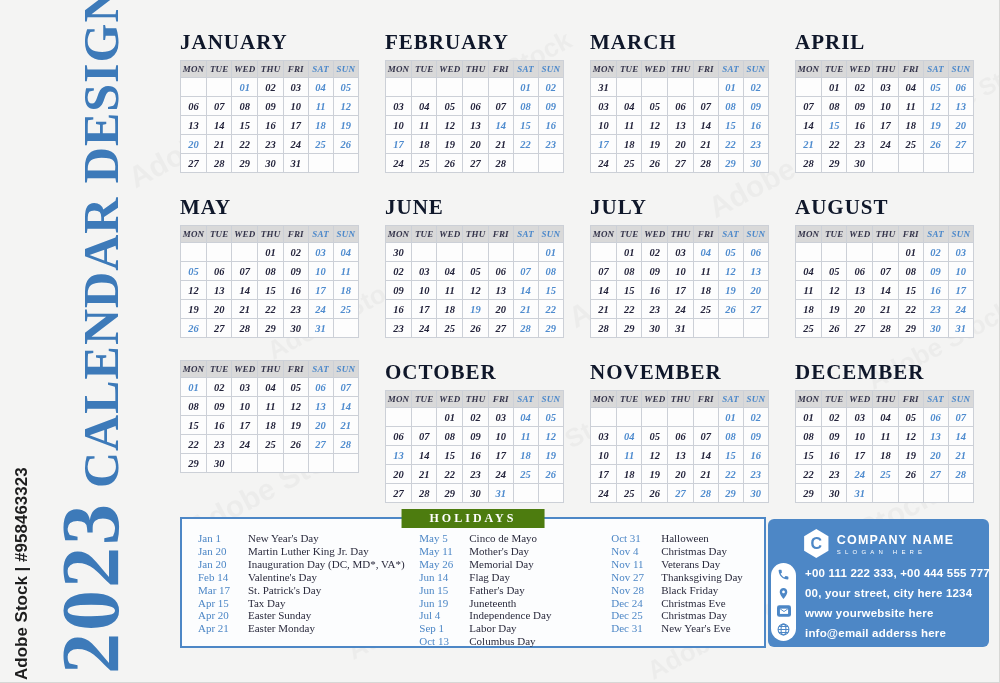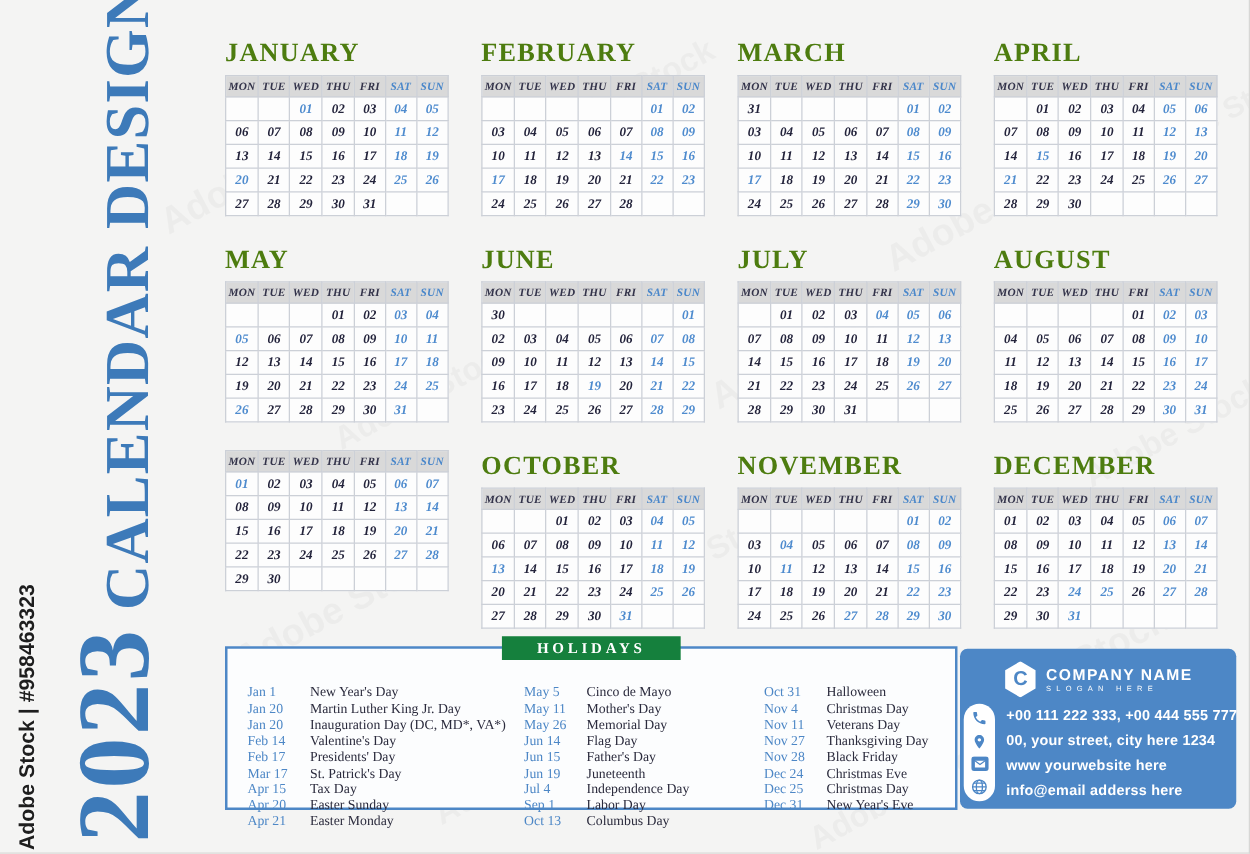--- a/index.html
+++ b/index.html
@@ -34,21 +34,21 @@
     pointer-events:none; white-space:nowrap;
   }
 
   
   #months-grid {
     position:absolute; left:180px; top:30px; width:812px;
     display:grid; grid-template-columns:repeat(4, 188px);
     column-gap:17px; row-gap:22px;
   }
   .month-title {
-    font-size:21px; font-weight:bold; color:#4d7c0f;
+    font-size:21px; font-weight:bold; color:#0f172a;
     letter-spacing:1px; margin-bottom:5px;
   }
   table.month-table { border-collapse:collapse; width:179px;font-style:italic; }
   .month-table th, .month-table td {
     border:1px solid #ccd0d7; text-align:center;
     width:27px; font-weight:bold;
   }
   .month-table th {
     background:#d9d9d9; color:#33334a;
     font-size:9px; height:17px; letter-spacing:.2px;
@@ -60,27 +60,27 @@
   }
   .month-table td.hl { color:#4e8bce; }
 
   
   #holidays-box {
     position:absolute; left:180px; top:517px; width:586px; height:131px;
     border:2px solid #4d87c6; background:#fcfdfe;
   }
   #holidays-badge {
     position:absolute; top:-10px; left:50%; transform:translateX(-50%);
-    background:#15803d; color:#fff; font-size:12px; font-weight:bold;
+    background:#4d7c0f; color:#fff; font-size:12px; font-weight:bold;
     letter-spacing:3px; padding:2px 28px; white-space:nowrap;
   }
   #holiday-columns {
     display:flex; padding:13px 6px 6px 16px; gap:6px;
   }
-  .holiday-col { display:flex; flex-direction:column;margin-top:16px; }
+  .holiday-col { display:flex; flex-direction:column; }
   .holiday-col-0 { width:220px; } .holiday-col-1 { width:190px; } .holiday-col-2 { width:150px; }
   .holiday-row { display:flex; line-height:12.9px; font-size:11px; }
   .holiday-date { color:#4d87c6; width:50px; flex:0 0 50px; }
   .holiday-name { color:#2b2b3d; }
 
   
   #company-card {
     position:absolute; left:768px; top:519px; width:221px; height:128px;
     background:#4d87c6; border-radius:6px;
     font-family:"Liberation Sans", sans-serif; color:#fff;
@@ -907,24 +907,20 @@
             <span class="holiday-date">Jan 20</span>
             <span class="holiday-name">Martin Luther King Jr. Day</span>
           </div>
           <div class="holiday-row">
             <span class="holiday-date">Jan 20</span>
             <span class="holiday-name">Inauguration Day (DC, MD*, VA*)</span>
           </div>
           <div class="holiday-row">
             <span class="holiday-date">Feb 14</span>
             <span class="holiday-name">Valentine's Day</span>
-          </div>
-          <div class="holiday-row">
-            <span class="holiday-date">Feb 17</span>
-            <span class="holiday-name">Presidents' Day</span>
           </div>
           <div class="holiday-row">
             <span class="holiday-date">Mar 17</span>
             <span class="holiday-name">St. Patrick's Day</span>
           </div>
           <div class="holiday-row">
             <span class="holiday-date">Apr 15</span>
             <span class="holiday-name">Tax Day</span>
           </div>
           <div class="holiday-row">

